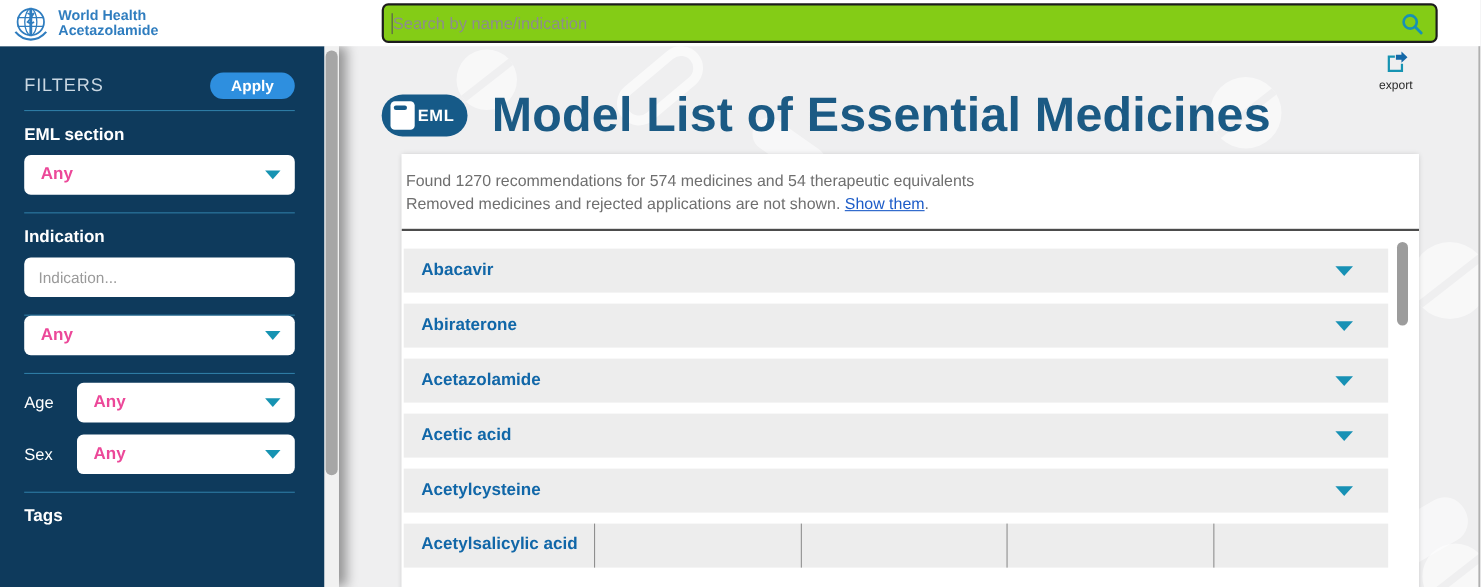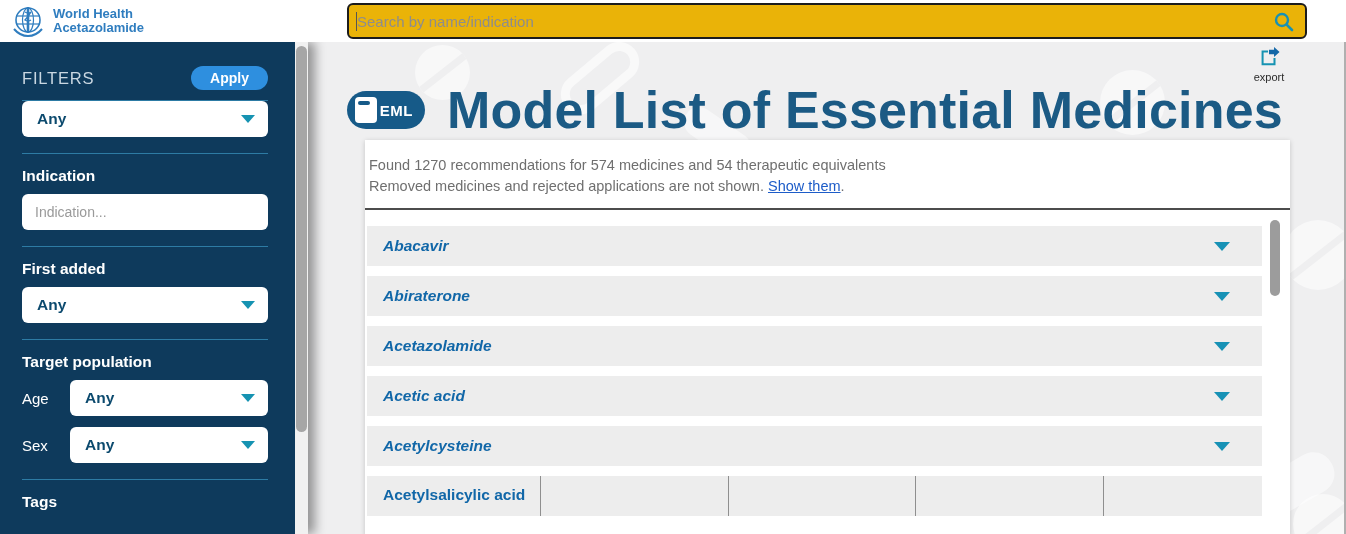--- a/index.html
+++ b/index.html
@@ -4,21 +4,21 @@
 <style>
   * { margin:0; padding:0; box-sizing:border-box; }
   html,body { width:1346px; height:534px; overflow:hidden; }
   body { font-family:"Liberation Sans", sans-serif; background:#efeff0; }
   .page { position:relative; width:1346px; height:534px; background:#efeff0; overflow:hidden; }
 
   
   .topbar { position:absolute; left:0; top:0; width:1346px; height:42px; background:#ffffff; z-index:20; }
   .who-logo { position:absolute; left:10px; top:3px; display:flex; align-items:center; gap:7px; cursor:pointer; }
   .who-text { display:flex; flex-direction:column; color:#2f7dbf; font-weight:700; font-size:13px; line-height:14px; }
-  .searchbar { position:absolute; left:347px; top:3px; width:960px; height:36px; background:#eab308;
+  .searchbar { position:absolute; left:347px; top:3px; width:960px; height:36px; background:#84cc16;
                border:2px solid #1c1c1c; border-radius:6px;padding-left:47px; }
   .searchbar input { position:absolute; left:8px; top:0; width:905px; height:32px; border:none; outline:none;
                font-size:15px; color:#333; background:transparent; font-family:"Liberation Sans",sans-serif; }
   .searchbar input::placeholder { color:#8d8d8d; }
   .text-cursor { position:absolute; left:7px; top:7px; width:1px; height:19px; background:#555; }
   .search-ico { position:absolute; right:10px; top:6px; }
 
   
   .left-panel { position:absolute; left:0; top:42px; bottom:0; width:308px; z-index:10;
                 box-shadow:7px 0 10px rgba(0,0,0,0.38); }
@@ -26,21 +26,21 @@
              padding:24px 27px 0 22px; }
   .filters-row { display:flex; justify-content:space-between; align-items:center; }
   .filters-title { color:#c9d7e2; font-size:16.5px; letter-spacing:0.8px;text-align:center; }
   .apply-btn { background:#2e8fdf; color:#fff; font-weight:700; font-size:14px; border:none;
                border-radius:13px; padding:4px 19px; cursor:pointer; font-family:"Liberation Sans",sans-serif; }
   .divider { height:1px; background:#2d7ba4; margin-top:10px; }
   .divider.sp { margin-top:16px; }
   .flt-label { display:block; color:#ffffff; font-weight:700; font-size:15.5px; margin:13px 0 9px; }
   .dd { background:#fff; border-radius:6px; height:36px; display:flex; align-items:center;
         justify-content:space-between; padding:0 13px 0 15px; cursor:pointer; }
-  .dd-value { color:#0c4a6e; font-weight:700; font-size:15.5px; }
+  .dd-value { color:#ec4899; font-weight:700; font-size:15.5px; }
   .caret { width:0; height:0; border-left:7px solid transparent; border-right:7px solid transparent;
            border-top:8px solid #1693b2; }
   .text-input { width:100%; height:36px; border:none; outline:none; border-radius:6px; padding:0 13px;
                 font-size:14px; color:#333; font-family:"Liberation Sans",sans-serif; }
   .text-input::placeholder { color:#9a9a9a; }
   .tp-row { display:flex; align-items:center; margin-bottom:11px; }
   .tp-label { width:48px; color:#fff; font-size:15px; }
   .tp-row .dd { flex:1; }
   .mt8 { margin-top:8px; }
   .sidebar-scroll { position:absolute; left:295px; top:0; width:13px; height:100%; background:#f1f1f1; }
@@ -58,28 +58,28 @@
   .export-btn { position:absolute; left:938px; top:4px; width:46px; text-align:center; cursor:pointer; z-index:3; }
   .export-btn span { display:block; font-size:11px; color:#2b2b2b; margin-top:-1px; }
 
   .title-row { position:absolute; left:39px; top:38px; display:flex; align-items:center; gap:22px; z-index:2; }
   .eml-badge { position:relative; width:78px; height:38px; background:#165a88; border-radius:19px;
                display:flex; align-items:center; justify-content:flex-end; padding-right:12px; }
   .badge-book { position:absolute; left:8px; top:6px; width:22px; height:26px; background:#ffffff; border-radius:4px; }
   .badge-book::after { content:''; position:absolute; left:3px; top:4px; right:7px; height:4px;
                        background:#165a88; border-radius:2px; }
   .eml-badge b { color:#fff; font-size:15px; letter-spacing:0.5px;margin-left:39px; }
-  .page-title { font-size:52px; font-weight:700; color:#1b5a84; letter-spacing:0.2px; }
+  .page-title { font-size:44px; font-weight:700; color:#1b5a84; letter-spacing:0.2px; }
 
   .card { position:absolute; left:57px; top:98px; width:925px; height:396px; background:#ffffff;
           box-shadow:0 1px 5px rgba(0,0,0,0.18); overflow:hidden; z-index:2; }
   .card-info { margin:15px 0 0 4px; font-size:14.5px; color:#6f6f6f; line-height:21px; }
   .card-info a { color:#1d5cc8; text-decoration:underline; cursor:pointer;text-align:center; }
   .list-topline { margin-top:11px; height:2px; background:#4c4c4c; }
-  .med-list { margin-top:16px;font-style:italic; }
+  .med-list { margin-top:16px; }
   .med-row { position:relative; width:895px; height:40px; background:#ededed; margin:10px 28px 0 2px;
              display:flex; align-items:center; cursor:pointer; }
   .med-name { margin-left:16px; color:#1167a8; font-weight:700; font-size:15.5px; }
   .row-caret { position:absolute; right:32px; top:16px; width:0; height:0;
                border-left:8px solid transparent; border-right:8px solid transparent;
                border-top:9px solid #1791b5; }
   .partial-row { position:relative; width:895px; height:40px; background:#ededed; margin:10px 28px 0 2px;
                  display:flex; align-items:flex-start; }
   .partial-row .med-name { margin-top:10px; }
   .col-line { position:absolute; top:0; bottom:0; width:1px; background:#8f8f8f; }
@@ -119,38 +119,37 @@
   </header>
 
   <div class="left-panel">
     <aside class="sidebar">
       <div class="filters-row">
         <span class="filters-title">FILTERS</span>
         <button class="apply-btn">Apply</button>
       </div>
       <div class="divider"></div>
 
+      <span class="flt-label">EML section</span>
       <div class="dd">
         <span class="dd-value">Any</span>
         <span class="caret"></span>
       </div>
       <div class="divider sp"></div>
 
       <span class="flt-label">Indication</span>
       <input class="text-input" type="text" placeholder="Indication..." style="">
       <div class="divider sp"></div>
 
-      <span class="flt-label">First added</span>
       <div class="dd">
         <span class="dd-value">Any</span>
         <span class="caret"></span>
       </div>
       <div class="divider sp"></div>
 
-      <span class="flt-label">Target population</span>
       <div class="tp-row mt8">
         <span class="tp-label">Age</span>
         <div class="dd">
           <span class="dd-value">Any</span>
           <span class="caret"></span>
         </div>
       </div>
       <div class="tp-row">
         <span class="tp-label">Sex</span>
         <div class="dd">

